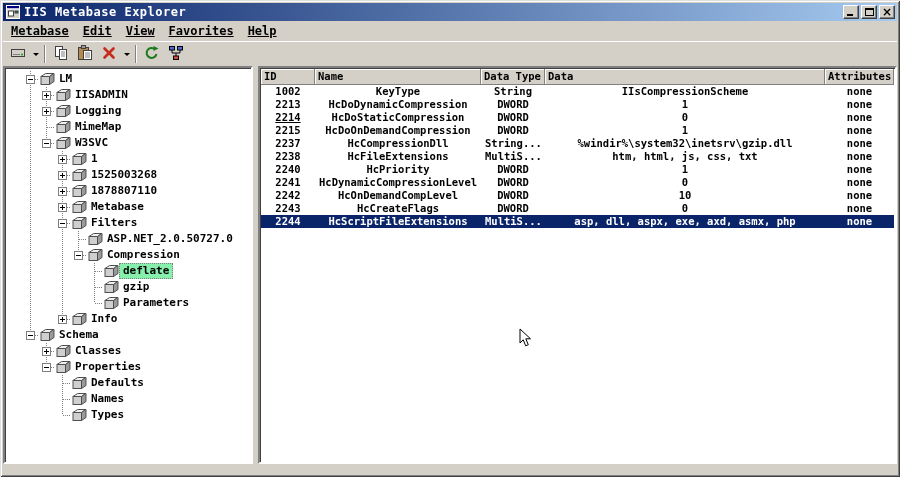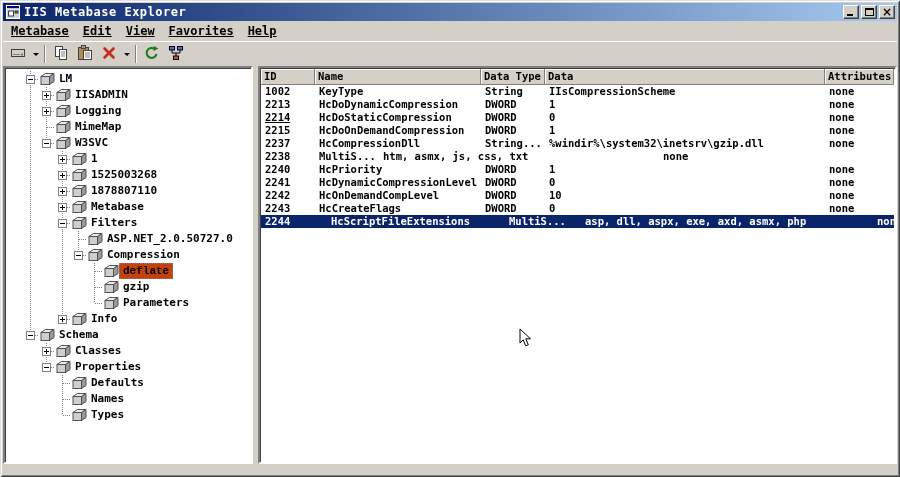--- a/index.html
+++ b/index.html
@@ -32,39 +32,39 @@
 
 
 .main{flex:1;display:flex;min-height:0;}
 .tree-panel{width:250px;flex:0 0 250px;background:#fff;border:2px solid;border-color:#808080 #fff #fff #808080;box-shadow:inset 1px 1px 0 #404040;overflow:hidden;padding:3px 0 0 2px;}
 .splitter{width:5px;flex:0 0 5px;}
 .list-panel{flex:1;background:#fff;border:2px solid;border-color:#808080 #fff #fff #808080;box-shadow:inset 1px 1px 0 #404040;overflow:hidden;display:flex;flex-direction:column;padding:1px;}
 
 
 .list-header{display:flex;flex:0 0 16px;height:16px;overflow:hidden;}
 .hcell{background:#D4D0C8;font-size:10.5px;line-height:14px;padding:0 3px;border-right:1px solid #808080;border-bottom:1px solid #808080;box-shadow:inset 1px 1px 0 #fff;white-space:nowrap;overflow:hidden;cursor:default;}
-.list-body{flex:1;overflow:hidden;}
+.list-body{flex:1;overflow:hidden;text-align:center;}
 .lrow{display:flex;height:13px;line-height:13px;font-size:10.5px;white-space:nowrap;cursor:default;}
 .lcell{padding:0 4px;overflow:hidden;}
-.lrow.selected{background:#0A246A;color:#fff;gap:12px;}
+.lrow.selected{background:#0A246A;color:#fff;}
 
 
 .trow{display:flex;height:16px;white-space:nowrap;cursor:default;}
 .tcell{width:16px;flex:0 0 16px;position:relative;height:16px;}
 .tseg{position:absolute;}
 .seg-vfull{left:7px;top:0;bottom:0;width:1px;background-image:repeating-linear-gradient(to bottom,#808080 0 1px,transparent 1px 2px);}
 .seg-vtop{left:7px;top:0;height:8px;width:1px;background-image:repeating-linear-gradient(to bottom,#808080 0 1px,transparent 1px 2px);}
 .seg-vbottom{left:7px;top:8px;bottom:0;width:1px;background-image:repeating-linear-gradient(to bottom,#808080 0 1px,transparent 1px 2px);}
 .seg-hright{left:8px;right:0;top:8px;height:1px;background-image:repeating-linear-gradient(to right,#808080 0 1px,transparent 1px 2px);}
 .ebox{position:absolute;left:3px;top:4px;width:9px;height:9px;background:#fff;border:1px solid #808080;}
 .ebox::before{content:"";position:absolute;left:1px;top:3px;width:5px;height:1px;background:#000;}
 .ebox.plus::after{content:"";position:absolute;left:3px;top:1px;width:1px;height:5px;background:#000;}
 .ticon{width:16px;flex:0 0 16px;display:inline-flex;align-items:center;justify-content:center;}
 .tlabel{font-size:11px;line-height:12px;padding:1px 3px;border:1px solid transparent;align-self:center;}
-.tlabel.sel{background:#c2410c;border:1px dotted #808080;font-family:Liberation Mono, monospace;}
+.tlabel.sel{background:#86efac;border:1px dotted #808080;}
 
 .statusbar{flex:0 0 10px;height:10px;}
 
 .cursor{position:absolute;left:519px;top:328px;z-index:99;}
 </style>
 </head>
 <body>
 
 <div class="window">
 
@@ -631,22 +631,23 @@
           </div>
           <div class="lrow">
             <div class="lcell" style="width: 54px; flex: 0 0 54px;">2237</div>
             <div class="lcell" style="width: 166px; flex: 0 0 166px;">HcCompressionDll</div>
             <div class="lcell" style="width: 64px; flex: 0 0 64px;">String...</div>
             <div class="lcell" style="width: 280px; flex: 0 0 280px;">%windir%\system32\inetsrv\gzip.dll</div>
             <div class="lcell" style="width: 71px; flex: 1 1 71px;">none</div>
           </div>
           <div class="lrow">
             <div class="lcell" style="width: 54px; flex: 0 0 54px;">2238</div>
+            <div class="lcell" style="width: 166px; flex: 0 0 166px;">HcFileExtensions</div>
             <div class="lcell" style="width: 64px; flex: 0 0 64px;">MultiS...</div>
-            <div class="lcell" style="width: 280px; flex: 0 0 280px;">htm, asmx, js, css, txt</div>
+            <div class="lcell" style="width: 280px; flex: 0 0 280px;">htm, html, js, css, txt</div>
             <div class="lcell" style="width: 71px; flex: 1 1 71px;">none</div>
           </div>
           <div class="lrow">
             <div class="lcell" style="width: 54px; flex: 0 0 54px;">2240</div>
             <div class="lcell" style="width: 166px; flex: 0 0 166px;">HcPriority</div>
             <div class="lcell" style="width: 64px; flex: 0 0 64px;">DWORD</div>
             <div class="lcell" style="width: 280px; flex: 0 0 280px;">1</div>
             <div class="lcell" style="width: 71px; flex: 1 1 71px;">none</div>
           </div>
           <div class="lrow">

